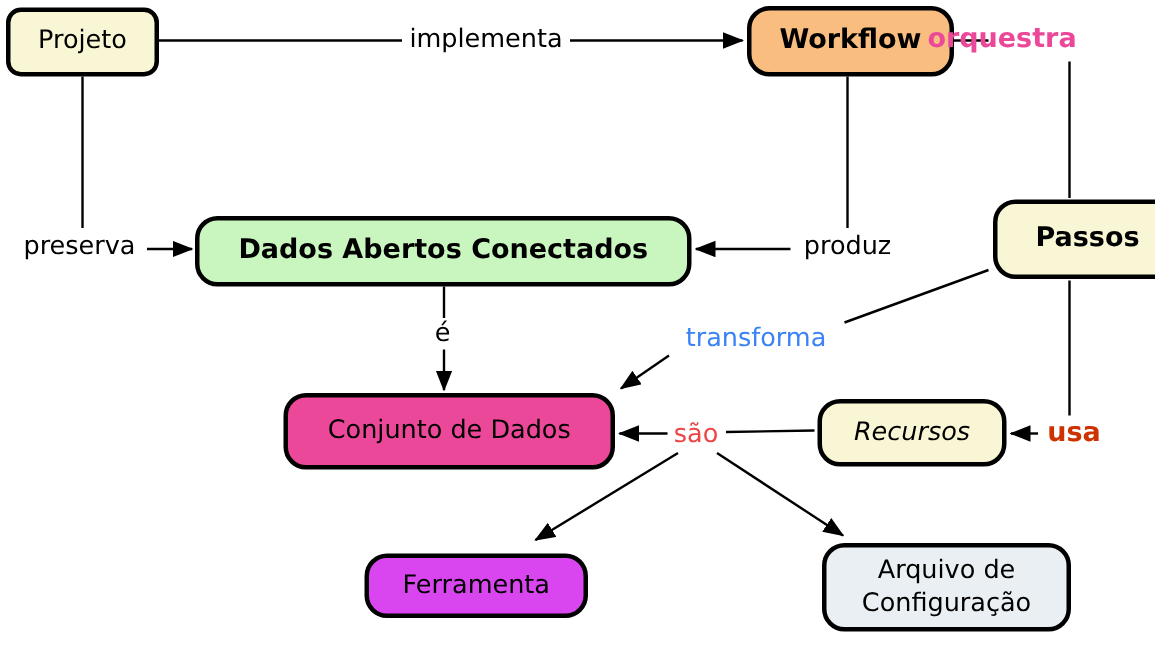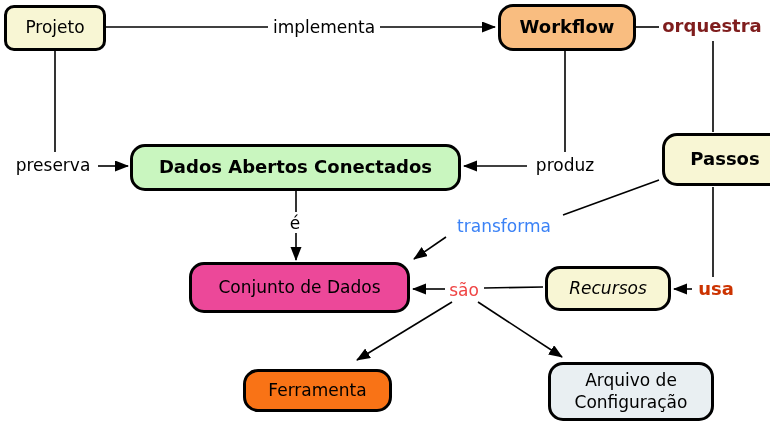--- a/index.html
+++ b/index.html
@@ -64,27 +64,27 @@
         <line x1="692" y1="289" x2="674" y2="289" stroke="#000000" stroke-width="1.6" marker-end="url(#arrowhead)"></line>
       </g>
   </svg>
   <div id="nodes-layer">
       <div class="node" style="left: 4px; top: 5px; width: 102px; height: 46px; background: rgb(248, 246, 212); border-radius: 10px;">Projeto</div>
       <div class="node bold" style="left: 498px; top: 4px; width: 138px; height: 47px; background: rgb(249, 189, 128);">Workflow</div>
       <div class="node bold" style="left: 130px; top: 144px; width: 331px; height: 47px; background: rgb(201, 246, 191);">Dados Abertos Conectados</div>
       <div class="node bold" style="left: 662px; top: 133px; width: 126px; height: 53px; background: rgb(248, 246, 212);">Passos</div>
       <div class="node" style="left: 189px; top: 262px; width: 221px; height: 51px; background: #ec4899;">Conjunto de Dados</div>
       <div class="node" style="left: 545px; top: 266px; width: 126px; height: 45px; background: rgb(248, 246, 212); font-style: italic;">Recursos</div>
-      <div class="node" style="left: 243px; top: 369px; width: 149px; height: 43px; background: #f97316;">Ferramenta</div>
+      <div class="node" style="left: 243px; top: 369px; width: 149px; height: 43px; background: #d946ef;">Ferramenta</div>
       <div class="node" style="left: 548px; top: 362px; width: 166px; height: 59px; background: rgb(233, 239, 242);">Arquivo de
 Configuração</div>
     </div>
   <div id="labels-layer">
       <div class="edge-label" style="left: 324px; top: 27px; color: rgb(0, 0, 0);">implementa</div>
-      <div class="edge-label accent" style="left: 712px; top: 26px; color: #7f1d1d;">orquestra</div>
+      <div class="edge-label accent" style="left: 668px; top: 26px; color: #ec4899;">orquestra</div>
       <div class="edge-label" style="left: 53px; top: 165px; color: rgb(0, 0, 0);">preserva</div>
       <div class="edge-label" style="left: 565px; top: 165px; color: rgb(0, 0, 0);">produz</div>
       <div class="edge-label" style="left: 295px; top: 223px; color: rgb(0, 0, 0);">é</div>
       <div class="edge-label" style="left: 504px; top: 226px; color: #3b82f6;">transforma</div>
       <div class="edge-label" style="left: 464px; top: 290px; color: #ef4444;">são</div>
       <div class="edge-label accent" style="left: 716px; top: 289px; color: rgb(204, 51, 0);">usa</div>
     </div>
 </div>
 
 </body></html>

